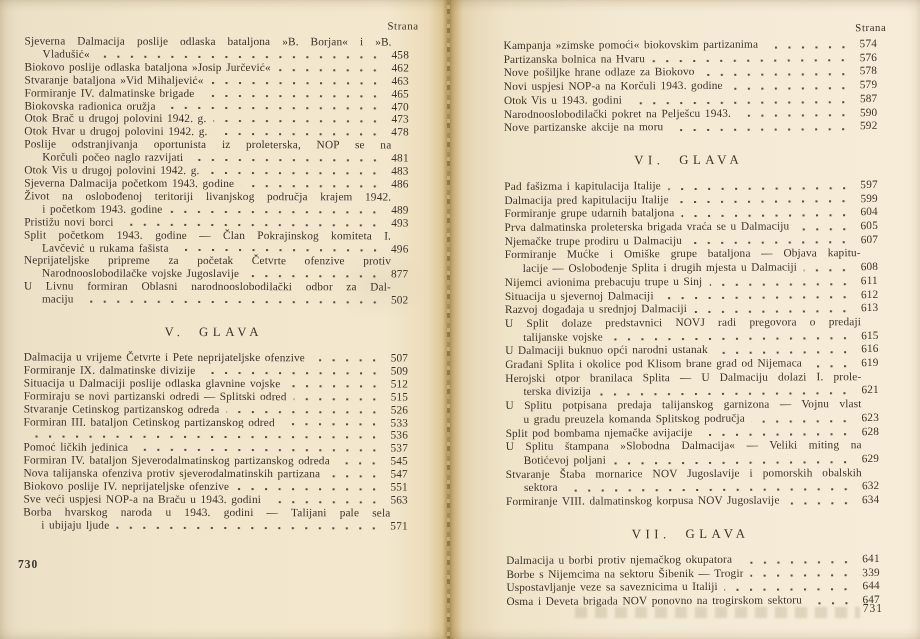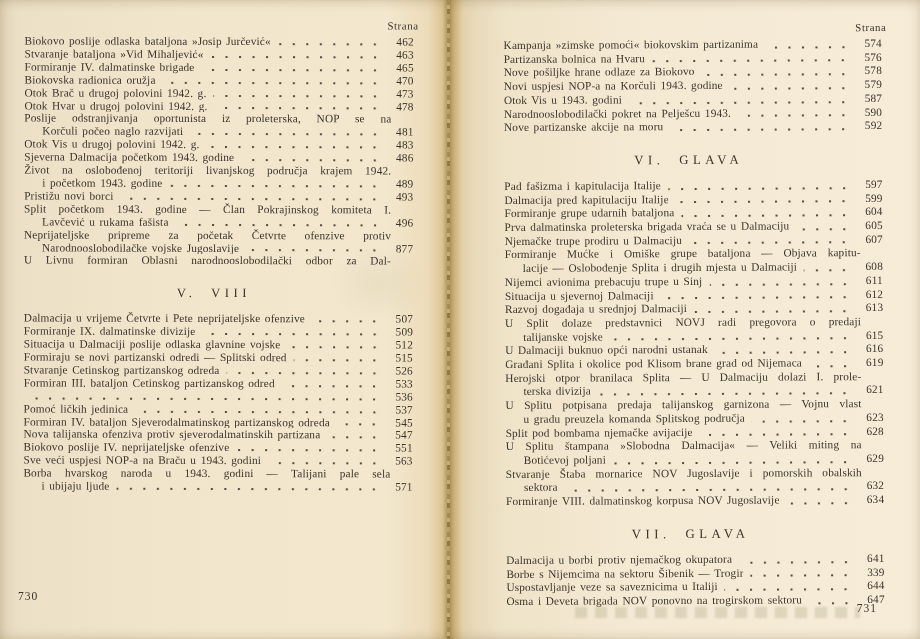--- a/index.html
+++ b/index.html
@@ -34,45 +34,53 @@
   .full { white-space:nowrap; overflow:hidden; text-align:justify;
           text-align-last:justify; text-justify:inter-word; padding-right:27px; }
   .last { display:flex; align-items:baseline; }
   .last .txt { white-space:nowrap; flex:0 1 auto; min-width:0; overflow:hidden; }
   .cont { padding-left:18px; }
   .dots { flex:1 1 auto; min-width:5px; height:4px; align-self:flex-end;
           margin:0 5px 2px 7px;
           background-image:radial-gradient(circle at 2px 2px, rgba(55,48,38,.85) 1.15px, rgba(55,48,38,0) 1.5px);
           background-size:13.5px 4px; background-repeat:repeat-x;
           background-position:right 0 bottom 0; }
-  .pagenum { flex:0 0 auto; width:27px; text-align:center; }
+  .pagenum { flex:0 0 auto; width:27px; text-align:left; }
   .chapter-heading { text-align:center; font-size:12.8px; letter-spacing:4.5px;
           word-spacing:7px; margin:19px 14px 11px 0; line-height:15px; }
   .folio { position:absolute; font-size:11.5px; letter-spacing:1px; color:#3a342b; }
-  .folio-left  { left:18px; top:590px; }
-  .folio-right { right:43px; top:602px;margin-left:7px; }
+  .folio-left  { left:18px; top:558px;font-weight:bold; }
+  .folio-right { right:37px; top:602px;margin-left:7px; }
   .ghost { position:absolute; pointer-events:none; }
   .ghost-right { left:575px; top:607px; width:285px; height:11px;
           background:repeating-linear-gradient(90deg, rgba(125,125,88,.20) 0 12px, rgba(125,125,88,0) 12px 20px);
           filter:blur(1.3px); }
   .ghost-left { left:330px; top:243px; width:100px; height:80px;
           background:radial-gradient(ellipse, rgba(150,140,95,.10), rgba(150,140,95,0) 70%); }
 </style>
 </head>
 <body>
 
 <div class="book">
   <div class="seam"></div>
   <div class="ghost ghost-left"></div>
   <div class="ghost ghost-right"></div>
 
   <div class="col col-left">
     <div class="strana">Strana</div>
     <div id="toc-left">
         <div class="entry">
+          <div class="entry-line full">Sjeverna Dalmacija poslije odlaska bataljona »B. Borjan« i »B.</div>
+          <div class="entry-line last cont">
+            <span class="txt">Vladušić«</span>
+            <span class="dots"></span>
+            <span class="pagenum">458</span>
+          </div>
+        </div>
+        <div class="entry">
           <div class="entry-line last">
             <span class="txt">Biokovo poslije odlaska bataljona »Josip Jurčević«</span>
             <span class="dots"></span>
             <span class="pagenum">462</span>
           </div>
         </div>
         <div class="entry">
           <div class="entry-line last">
             <span class="txt">Stvaranje bataljona »Vid Mihaljević«</span>
             <span class="dots"></span>
@@ -155,22 +163,27 @@
         <div class="entry">
           <div class="entry-line full">Neprijateljske pripreme za početak Četvrte ofenzive protiv</div>
           <div class="entry-line last cont">
             <span class="txt">Narodnooslobodilačke vojske Jugoslavije</span>
             <span class="dots"></span>
             <span class="pagenum">877</span>
           </div>
         </div>
         <div class="entry">
           <div class="entry-line full">U Livnu formiran Oblasni narodnooslobodilački odbor za Dal-</div>
-        </div>
-        <div class="chapter-heading">V. VIII</div>
+          <div class="entry-line last cont">
+            <span class="txt">maciju</span>
+            <span class="dots"></span>
+            <span class="pagenum">502</span>
+          </div>
+        </div>
+        <div class="chapter-heading">V. GLAVA</div>
         <div class="entry">
           <div class="entry-line last">
             <span class="txt">Dalmacija u vrijeme Četvrte i Pete neprijateljske ofenzive</span>
             <span class="dots"></span>
             <span class="pagenum">507</span>
           </div>
         </div>
         <div class="entry">
           <div class="entry-line last">
             <span class="txt">Formiranje IX. dalmatinske divizije</span>

